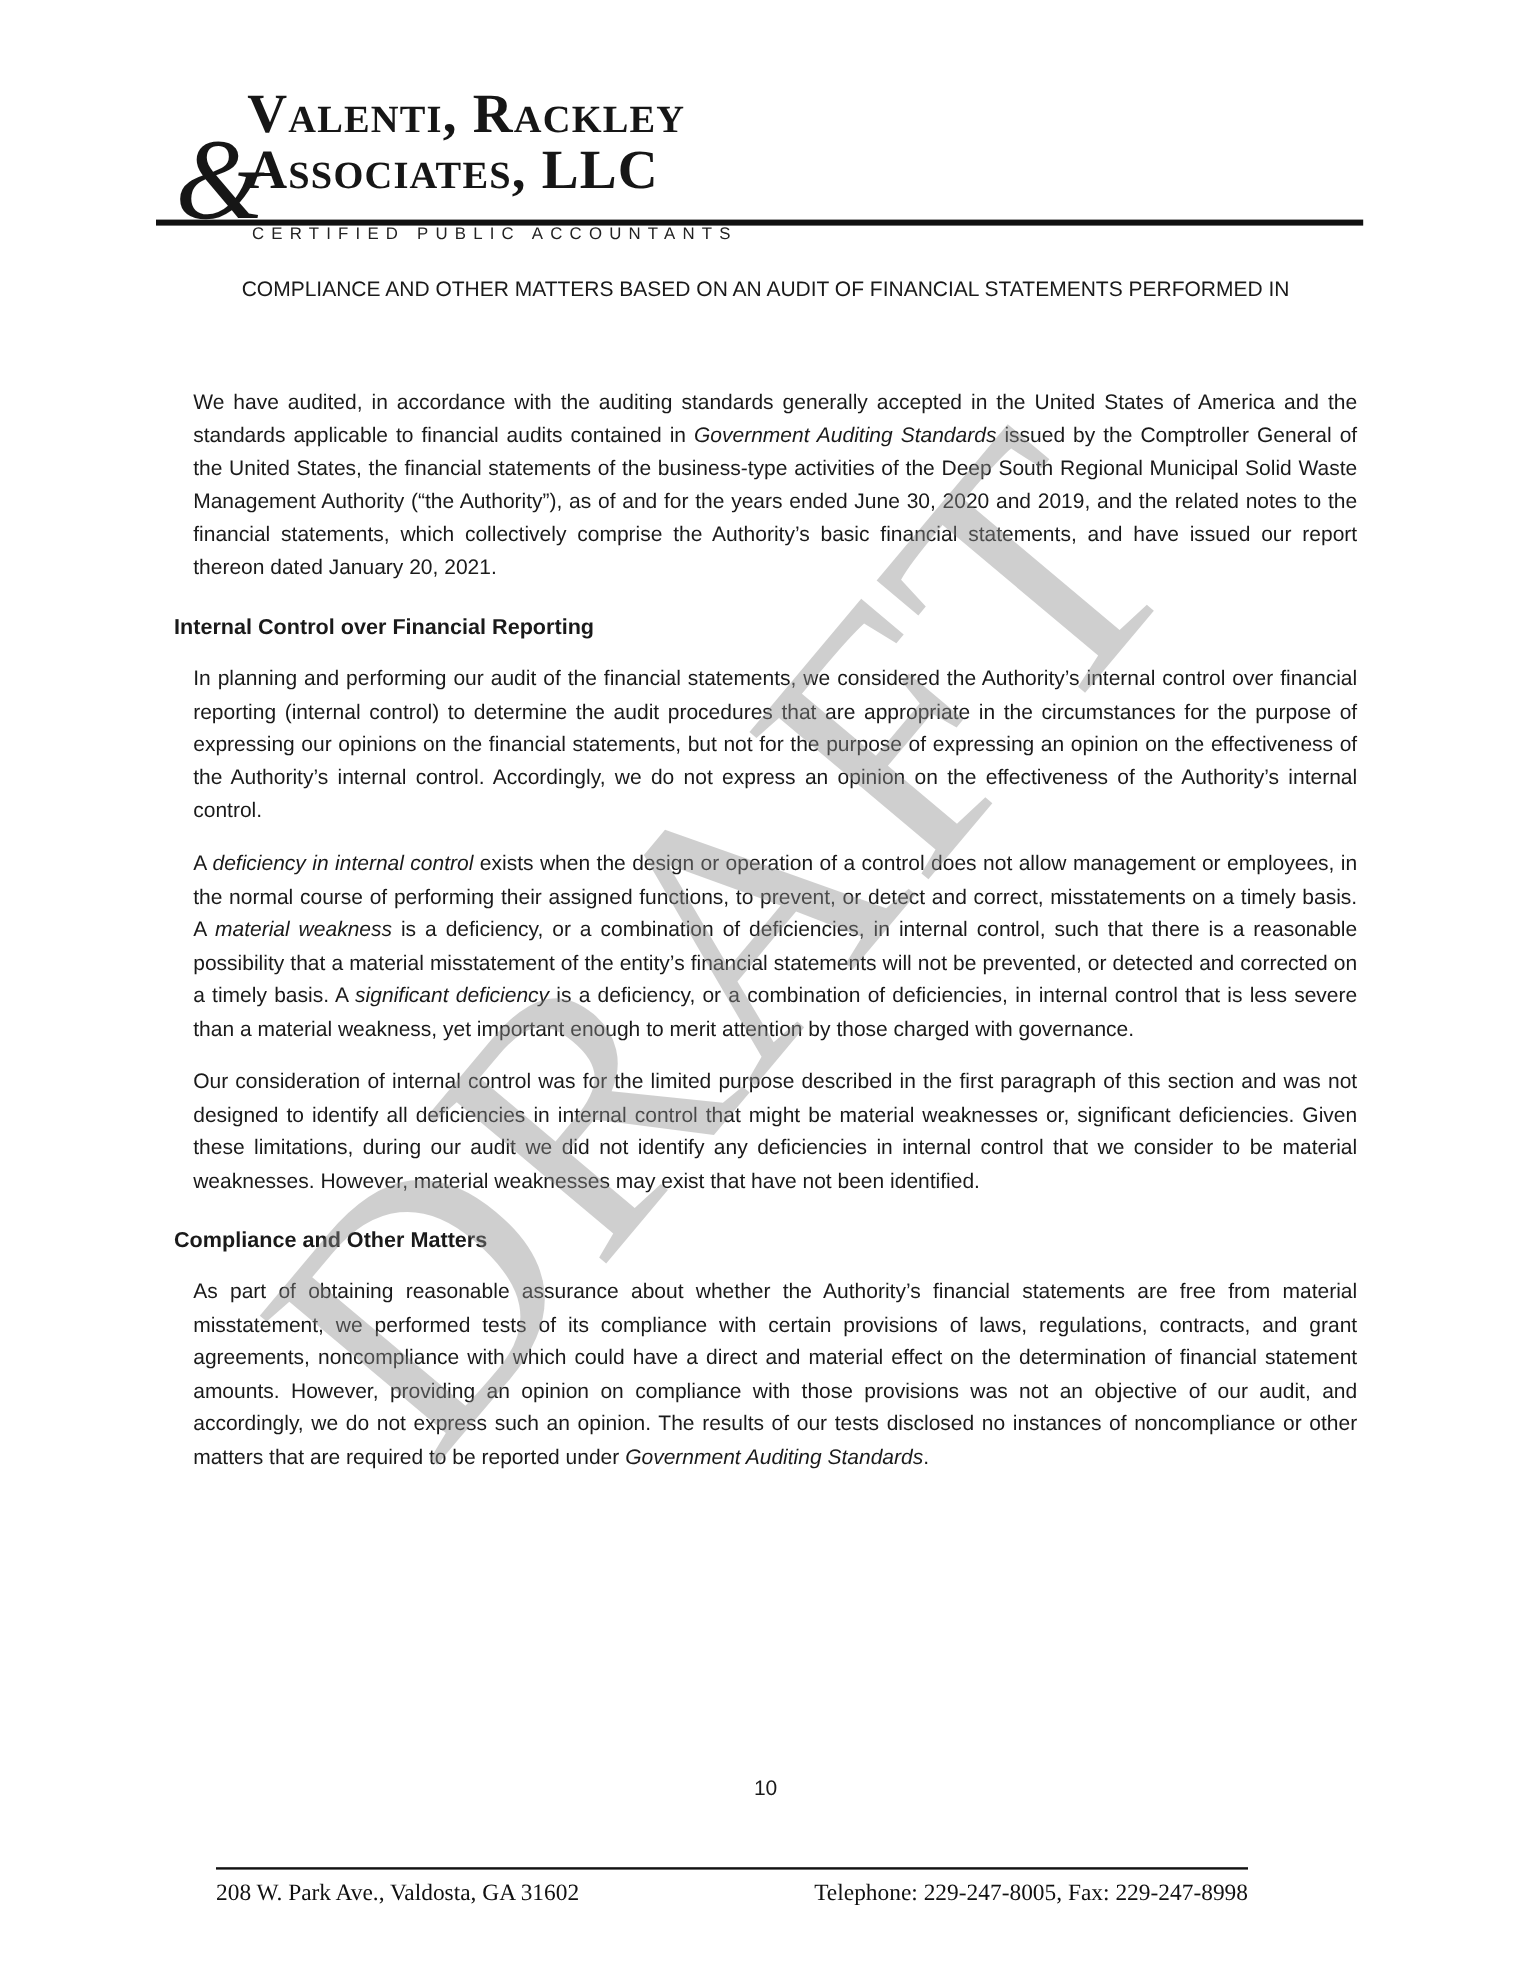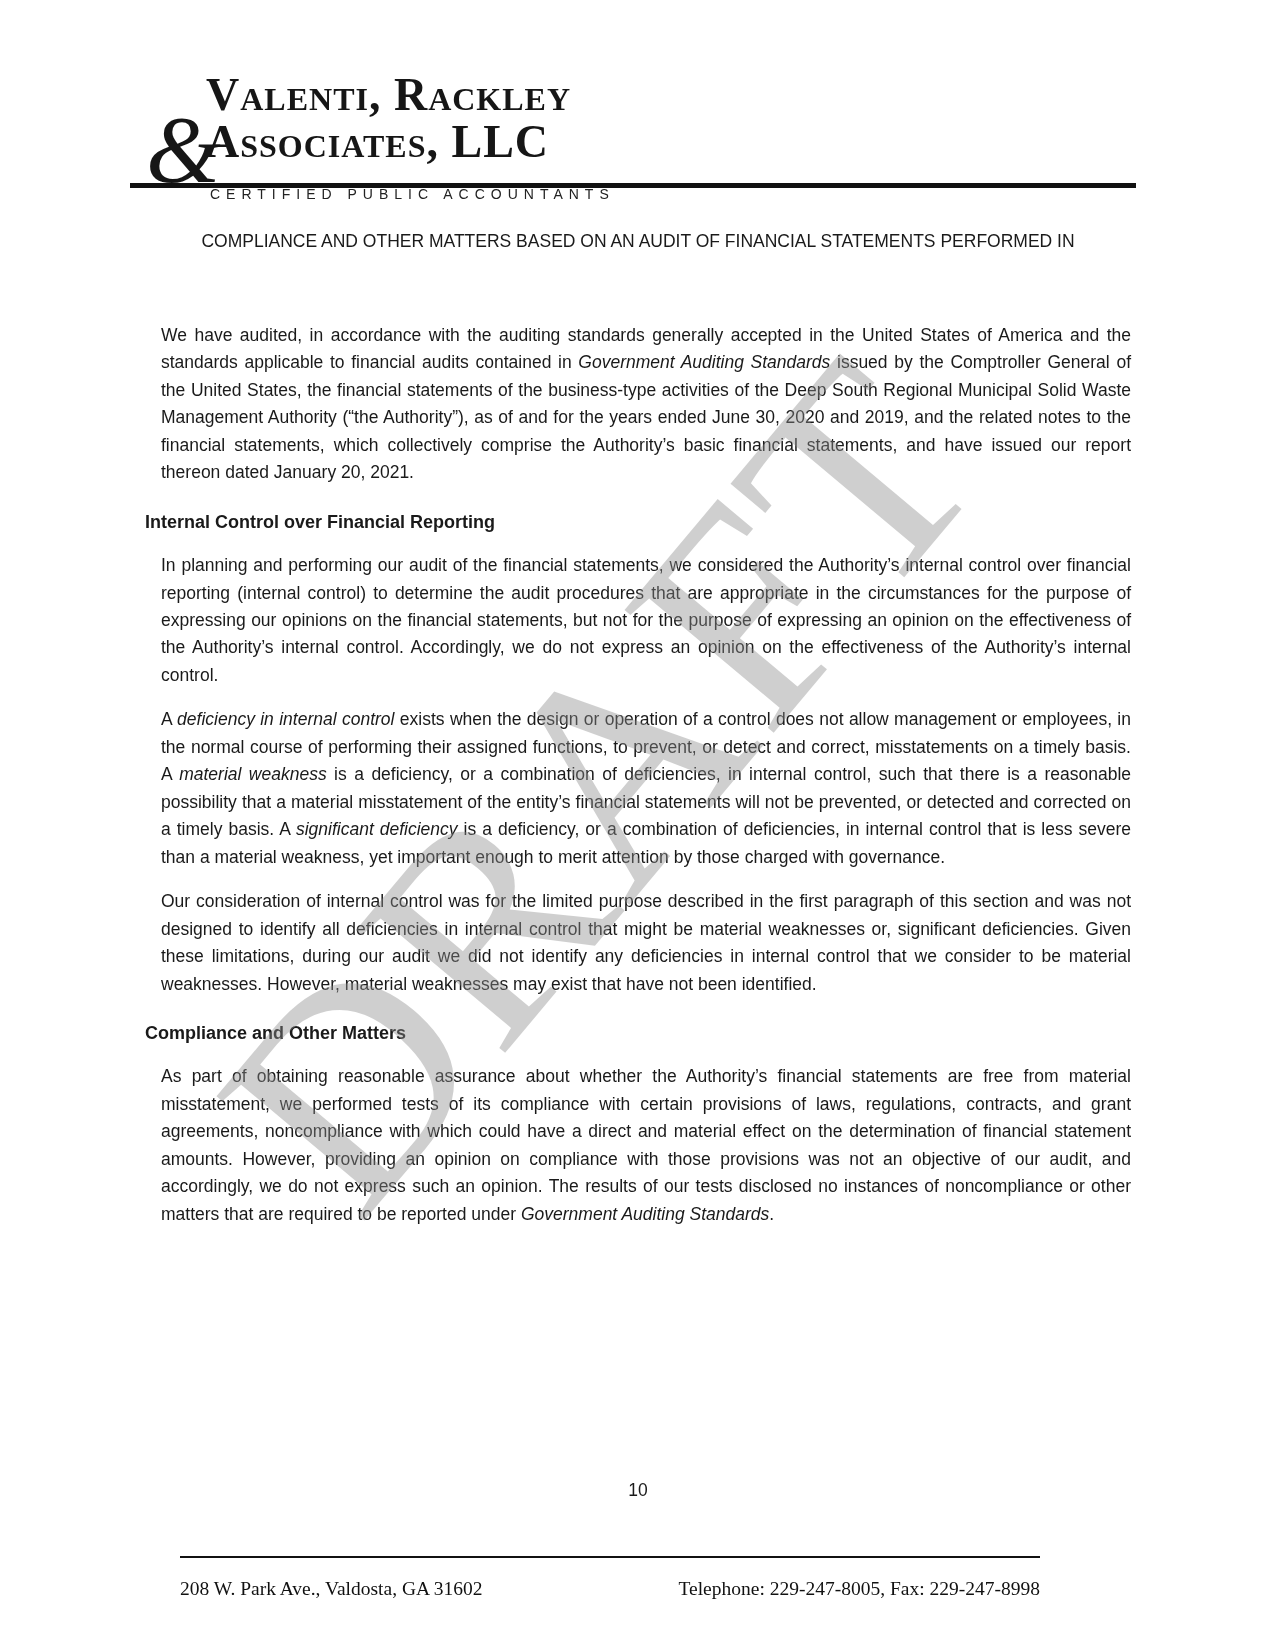--- a/index.html
+++ b/index.html
@@ -74,21 +74,21 @@
     z-index:3; pointer-events:none;
   }
 
   
   .pagenum {
     position:absolute; top:1480px; left:145px; width:986px;
     text-align:center; font-size:17.5px; z-index:2;
   }
   .footer {
     position:absolute; top:1556px; left:180px; width:860px;
-    border-top:2px solid #111; padding-top:20px;
+    border-top:2px solid #111; padding-top:9px;
     display:flex; justify-content:space-between;
     font-family:"Liberation Serif", serif;
     font-size:19.5px; color:#111; z-index:2;
   }
 </style>
 </head>
 <body>
 
 <div class="page">
 

